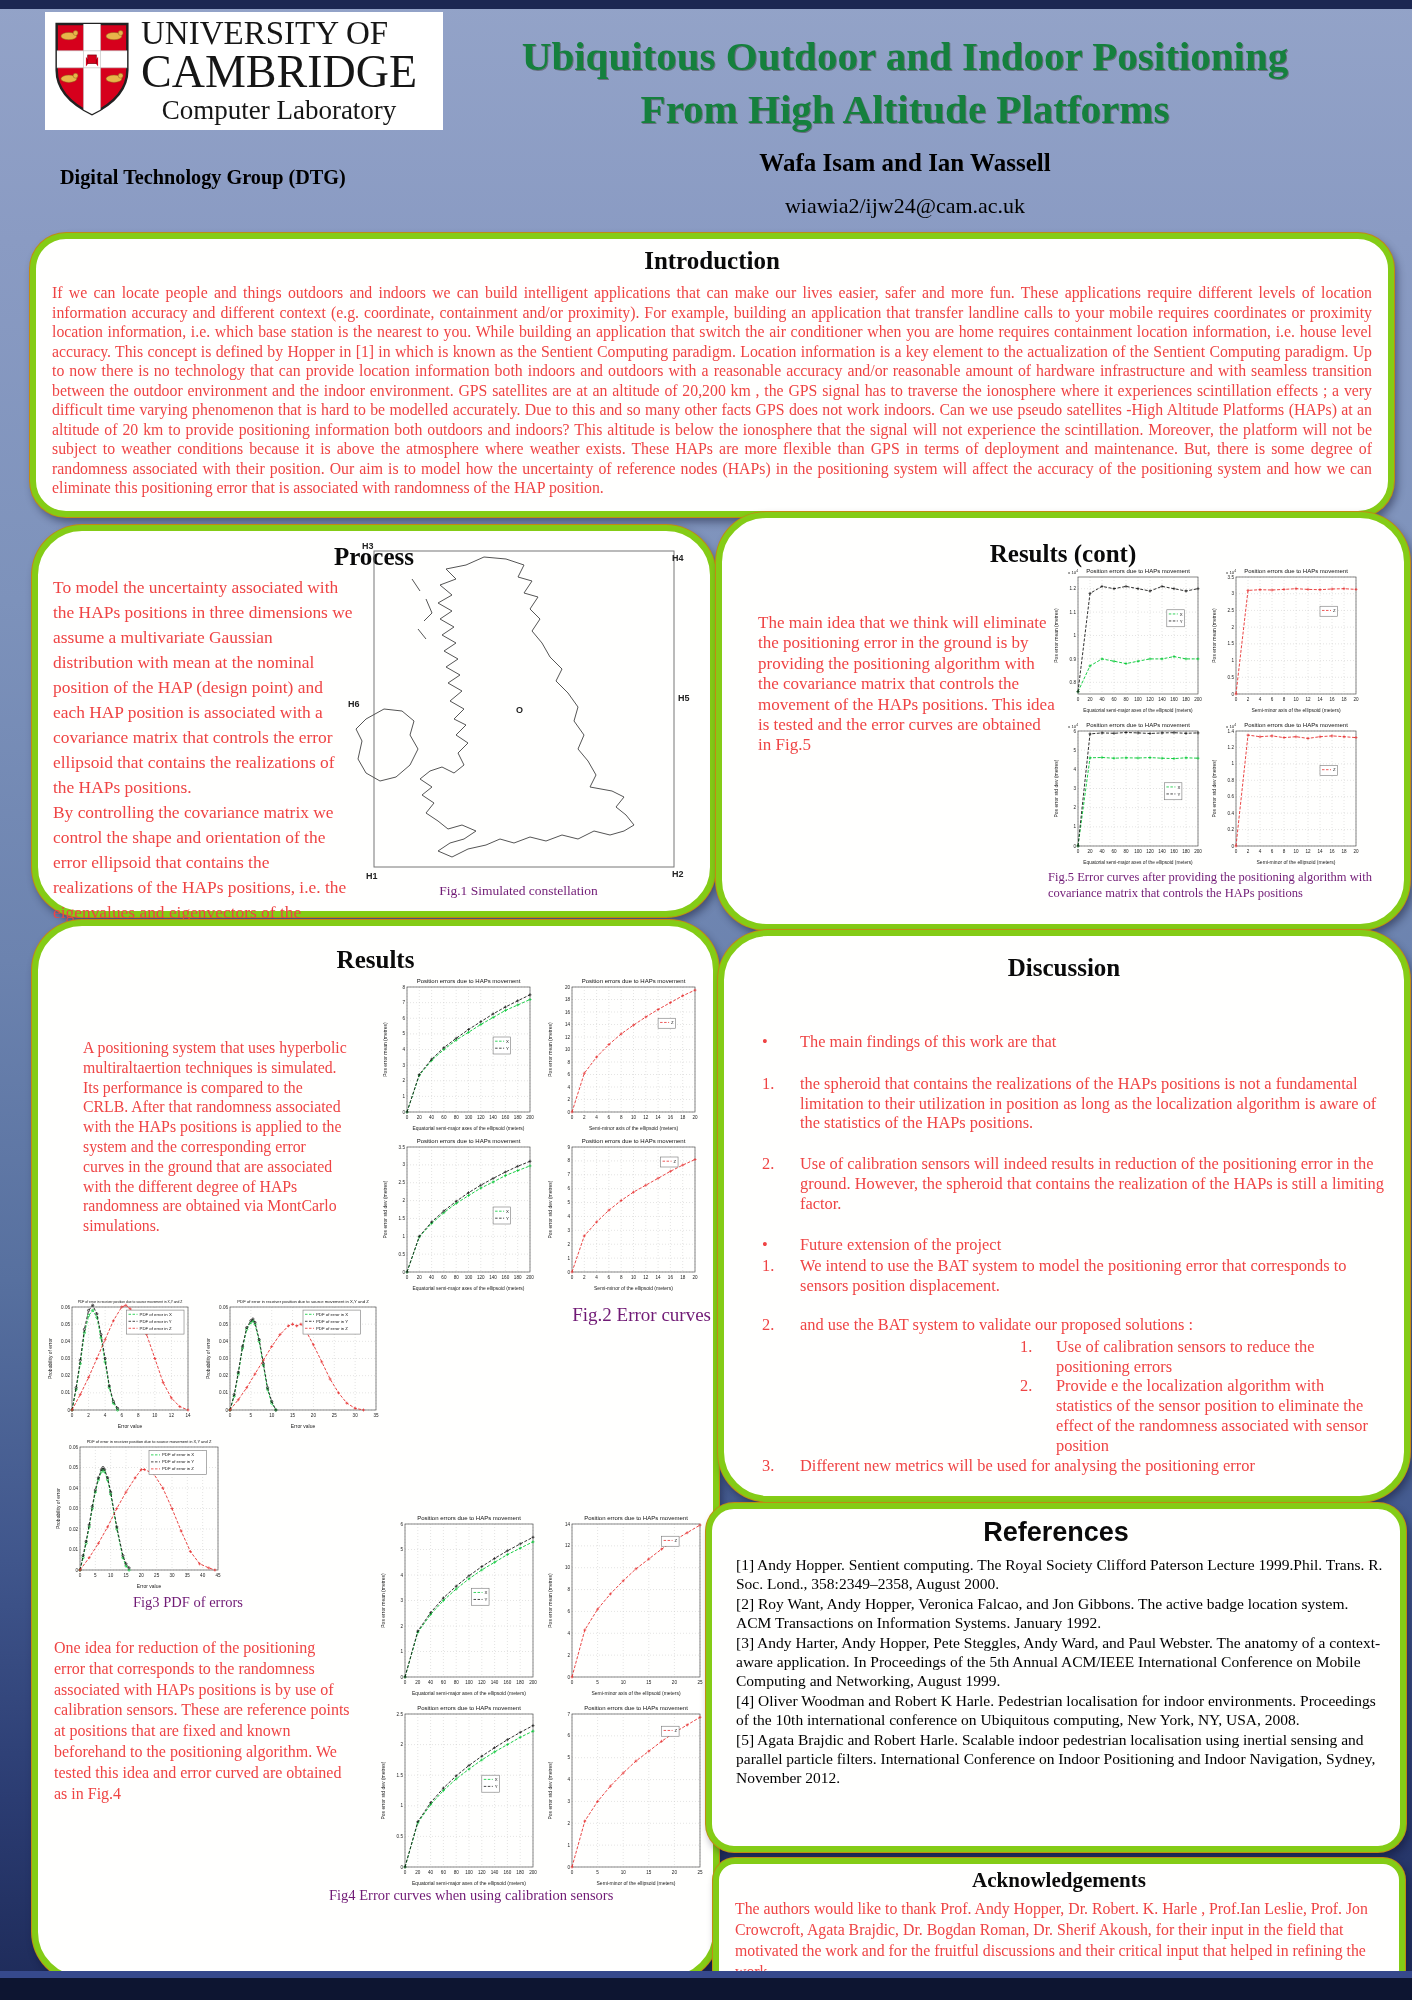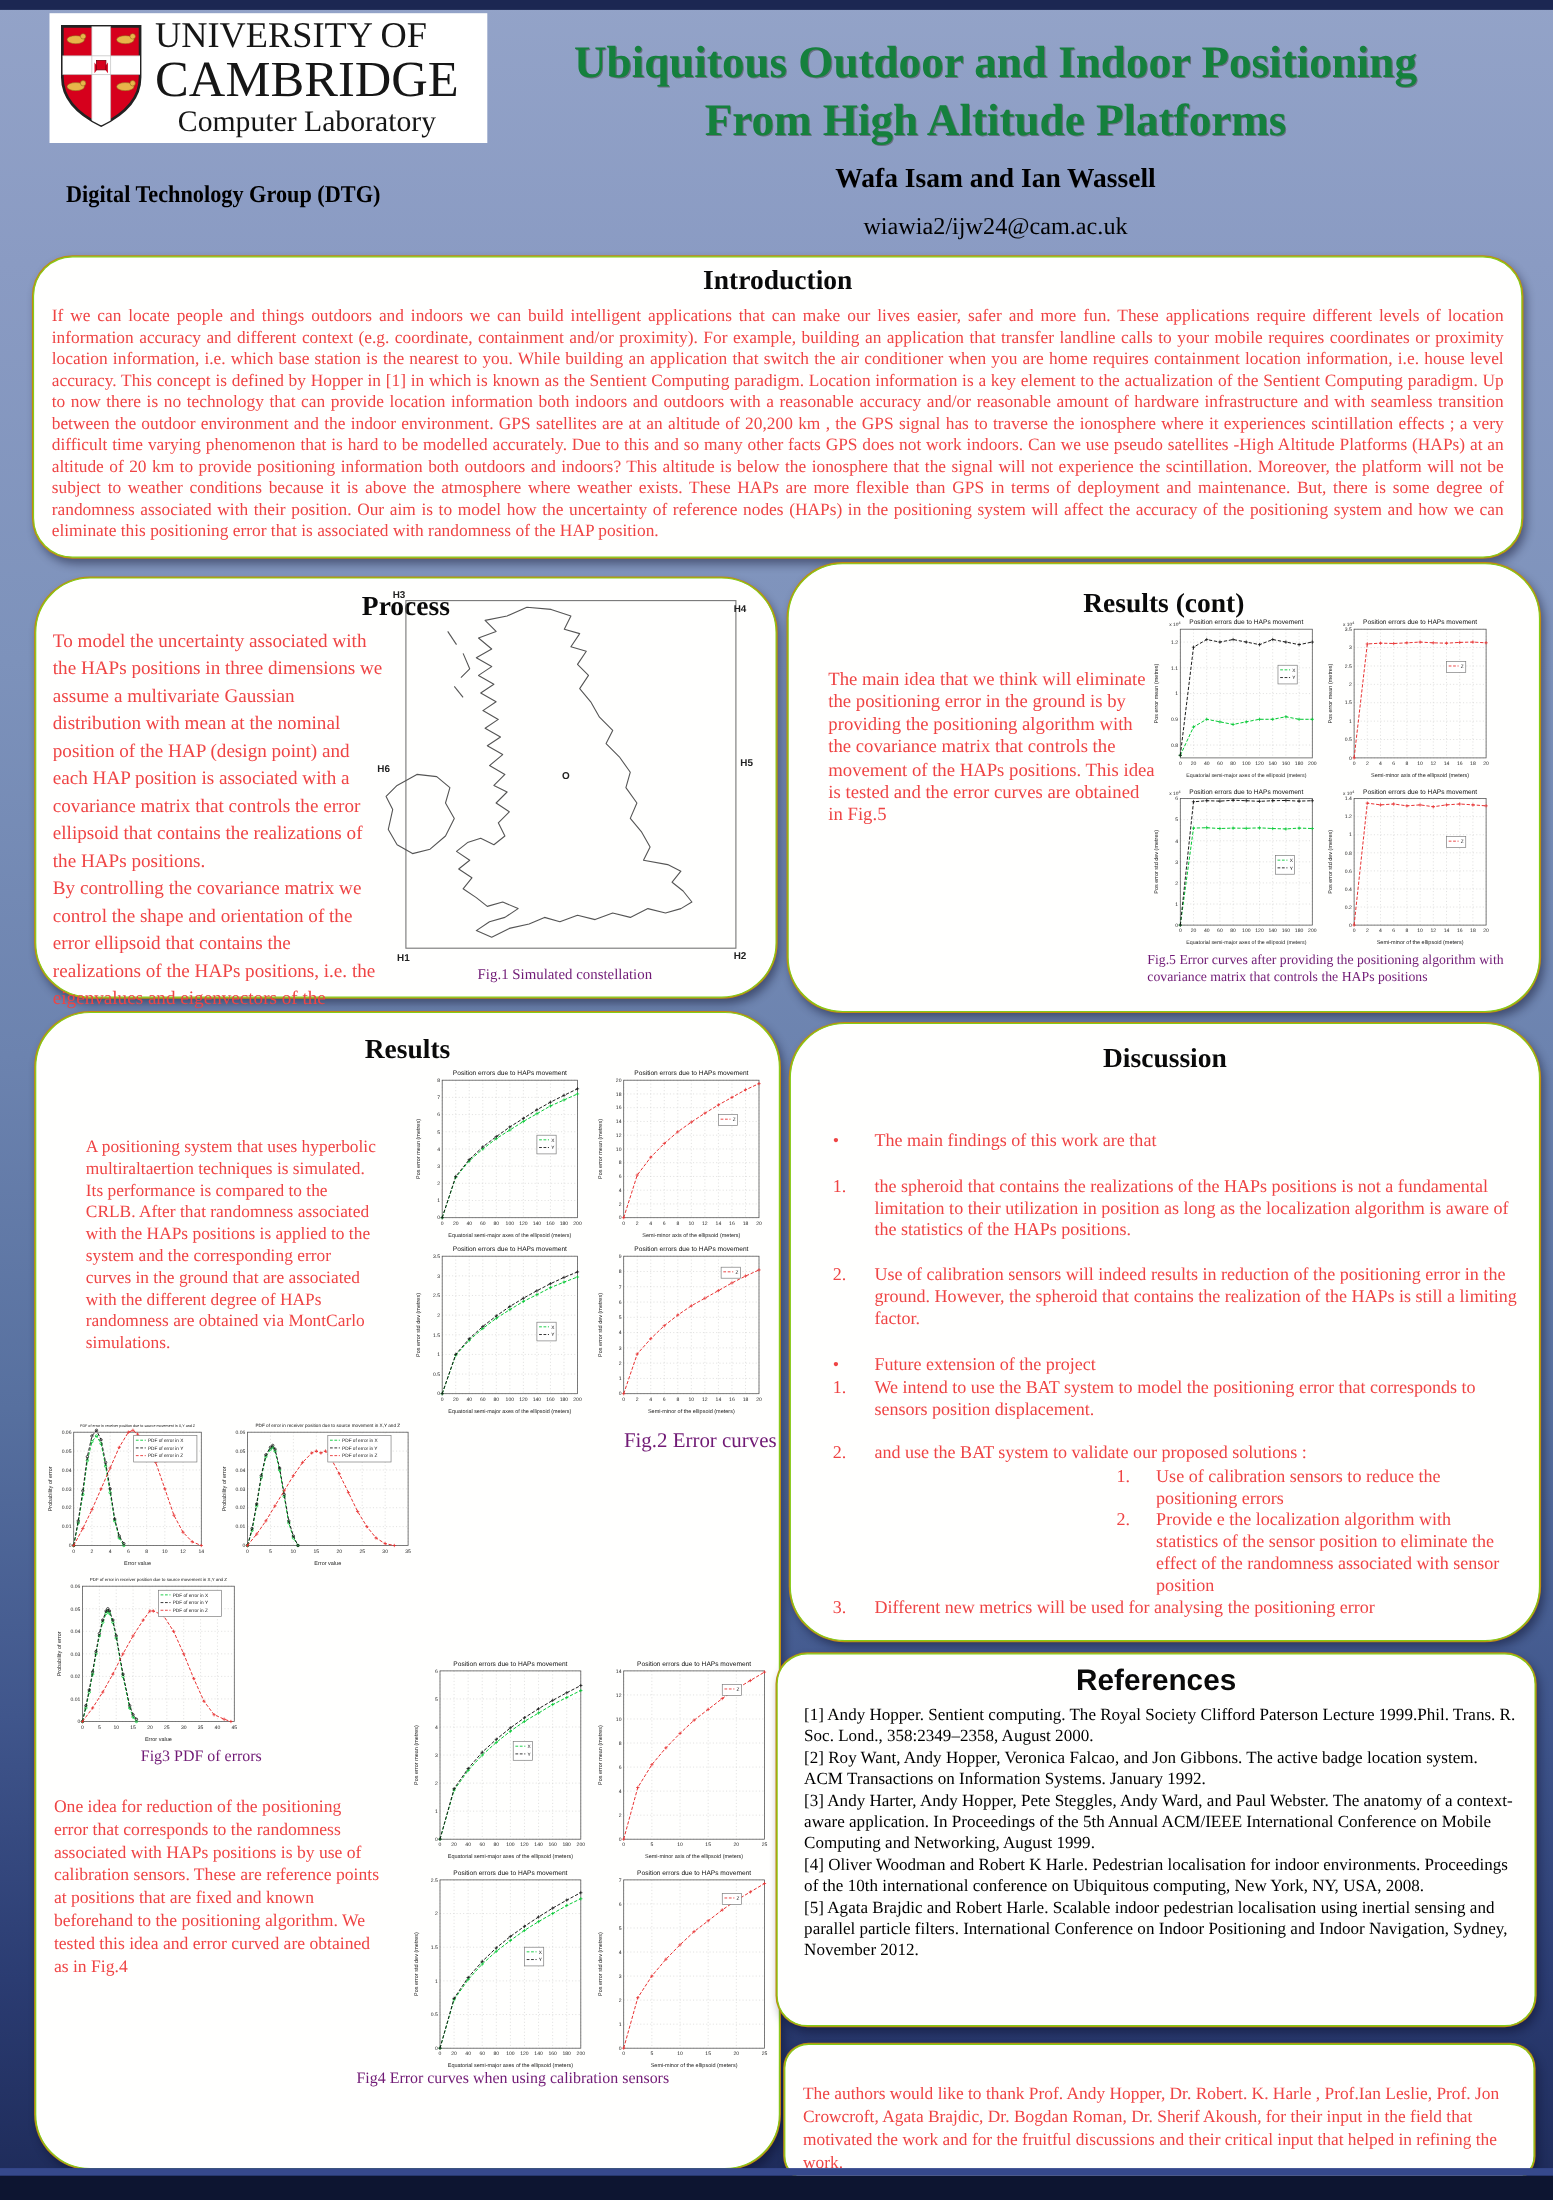--- a/index.html
+++ b/index.html
@@ -3,21 +3,21 @@
 <meta charset="utf-8">
 <style>
   html,body{margin:0;padding:0;}
   body{
     width:1412px;height:2000px;position:relative;overflow:hidden;
     font-family:"Liberation Serif", serif;
     background:linear-gradient(180deg,#93a3c8 0%,#8a9bc3 12%,#7d92bb 30%,#6c83af 48%,#57709f 64%,#40568c 78%,#2b3c72 90%,#1d2a58 100%);
   }
   .abs{position:absolute;}
   .panel{
-    position:absolute;background:#fffffe;border:1px solid #84cc16;
+    position:absolute;background:#fffffe;border:6px solid #84cc16;
     box-shadow:0 0 0 1px #c28a12, 3px 5px 9px rgba(8,12,38,.45);
   }
   .sec-title{position:absolute;left:0;right:0;text-align:center;font-weight:bold;font-size:25px;color:#0a0a0a;}
   .bodytext{color:#ef4444;}
   .chart{position:absolute;}
   .caption{position:absolute;color:#701a75;}
   .ditem{display:flex;}
   .ditem .m{flex:none;width:38px;}
   .ditem .t{flex:1;}
   .dsub{padding-left:258px;}
@@ -1256,17 +1256,18 @@
   <div id="ref-list">
     <p class="refitem">[1] Andy Hopper. Sentient computing. The Royal Society Clifford Paterson Lecture 1999.Phil. Trans. R. Soc. Lond., 358:2349–2358, August 2000.</p>
     <p class="refitem">[2] Roy Want, Andy Hopper, Veronica Falcao, and Jon Gibbons. The active badge location system. ACM Transactions on Information Systems. January 1992.</p>
     <p class="refitem">[3] Andy Harter, Andy Hopper, Pete Steggles, Andy Ward, and Paul Webster. The anatomy of a context-aware application. In Proceedings of the 5th Annual ACM/IEEE International Conference on Mobile Computing and Networking, August 1999.</p>
     <p class="refitem">[4] Oliver Woodman and Robert K Harle. Pedestrian localisation for indoor environments. Proceedings of the 10th international conference on Ubiquitous computing, New York, NY, USA, 2008.</p>
     <p class="refitem">[5] Agata Brajdic and Robert Harle. Scalable indoor pedestrian localisation using inertial sensing and parallel particle filters. International Conference on Indoor Positioning and Indoor Navigation, Sydney, November 2012.</p>
   </div>
 </div>
 
 <div id="ack-panel" class="panel">
+  <div class="sec-title" id="ack-title">Acknowledgements</div>
   <div id="ack-body" class="bodytext">The authors would like to thank Prof. Andy Hopper, Dr. Robert. K. Harle , Prof.Ian Leslie, Prof. Jon Crowcroft,  Agata Brajdic, Dr. Bogdan Roman, Dr. Sherif Akoush, for their input in the field that motivated the  work and for the fruitful discussions  and their critical input that helped in refining the work.</div>
 </div>
 
 <div id="footer-line" class="abs"></div>
 <div id="footer-bar" class="abs"></div>
 
 </body></html>

